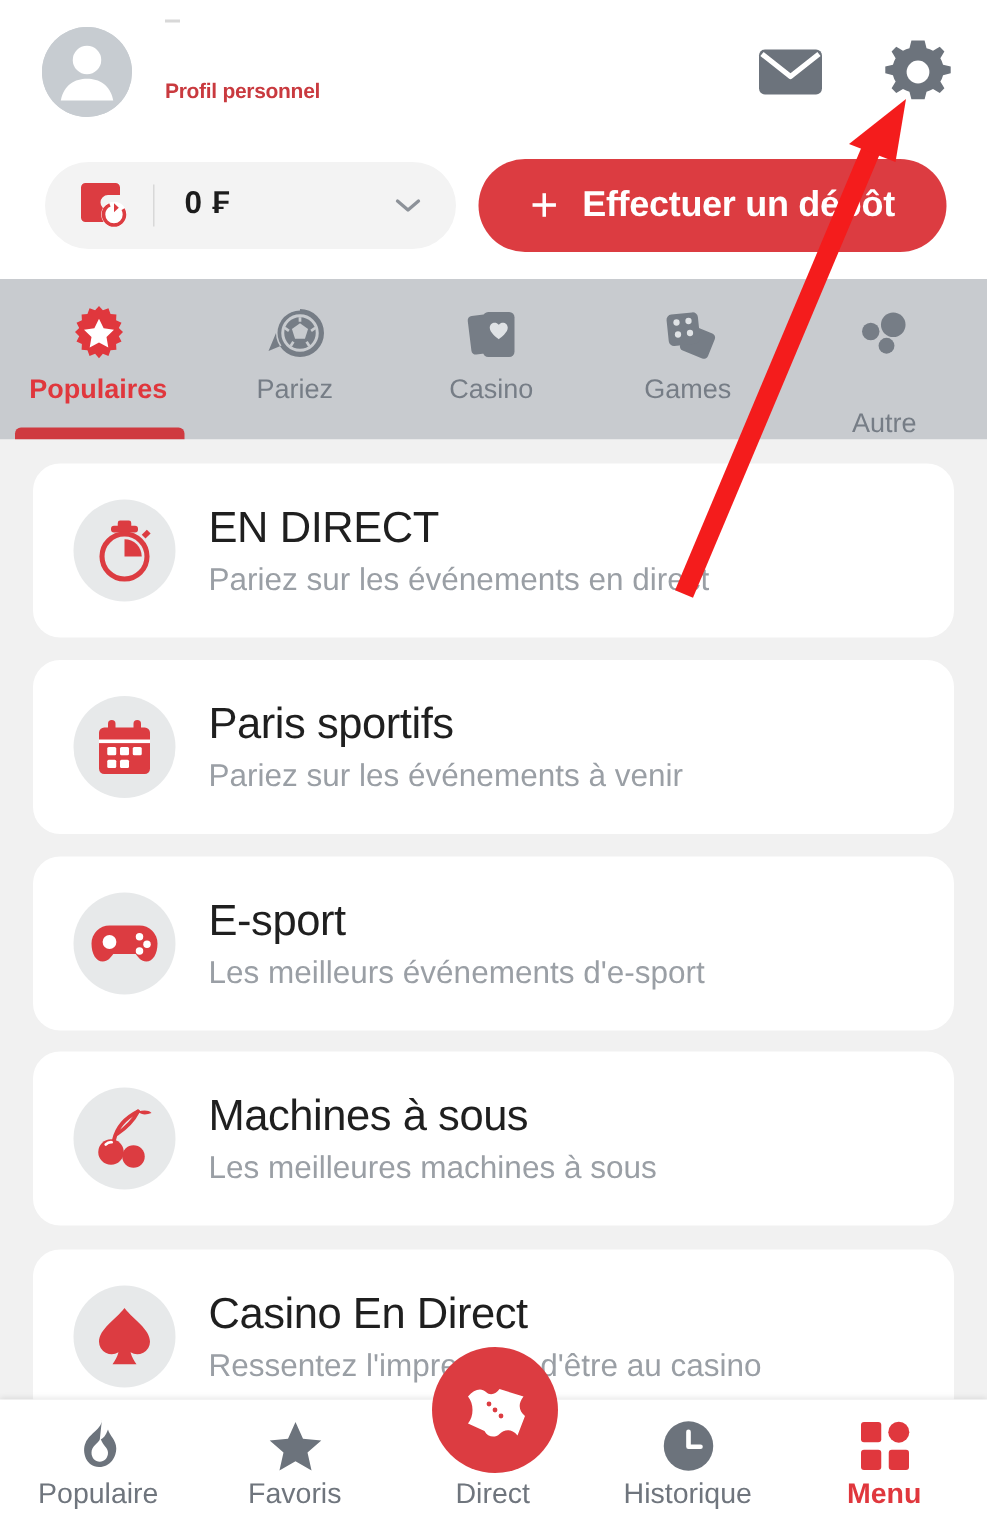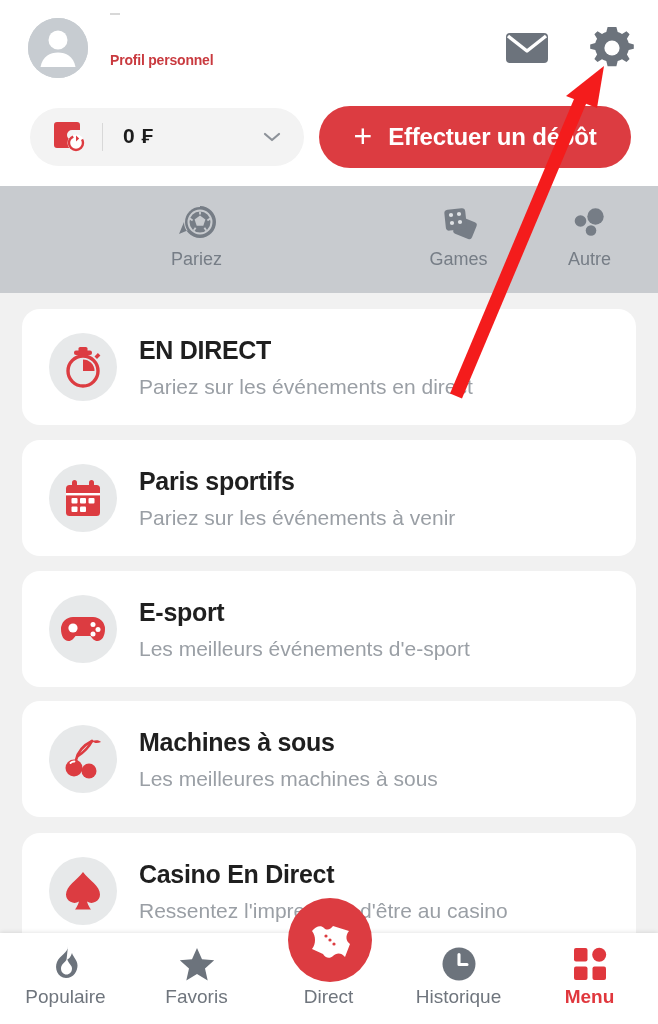--- a/index.html
+++ b/index.html
@@ -195,22 +195,22 @@
     width: 68px; height: 68px;
     border-radius: 50%;
     background: #e7e9ea;
     display: flex;
     align-items: center;
     justify-content: center;
   }
   .card-title {
     position: absolute;
     left: 117px; top: 27px;
-    font-size: 25px;
-    font-weight: bold;
+    font-size: 29px;
+    font-weight: normal;
     color: #1f1f1f;
     letter-spacing: -0.3px;
     white-space: nowrap;
   }
   .card-sub {
     position: absolute;
     left: 117px; top: 66px;
     font-size: 21px;
     color: #9a9fa5;
     white-space: nowrap;
@@ -339,54 +339,74 @@
     </div>
 
     <button class="deposit-btn">
       <span class="deposit-plus">+</span>
       <span class="deposit-label">Effectuer un dépôt</span>
     </button>
   </div>
 
   <div class="tabs">
 
+    <div class="tab active" style="left:0px;">
+      <div class="tab-ico">
+        <svg width="42" height="42" viewBox="0 0 42 42">
+          <path d="M21 1 l2.6 2.9 3.7-1.4 1.4 3.8 3.9 0.3 -0.2 3.9 3.6 1.6 -1.8 3.5 2.8 2.8 -2.8 2.8 1.8 3.5 -3.6 1.6 0.2 3.9 -3.9 0.3 -1.4 3.8 -3.7-1.4 -2.6 2.9 -2.6-2.9 -3.7 1.4 -1.4-3.8 -3.9-0.3 0.2-3.9 -3.6-1.6 1.8-3.5 -2.8-2.8 2.8-2.8 -1.8-3.5 3.6-1.6 -0.2-3.9 3.9-0.3 1.4-3.8 3.7 1.4 z" fill="#e0373d"></path>
+          <path d="M21 9.5 l3.1 6.3 6.9 1 -5 4.9 1.2 6.9 -6.2-3.3 -6.2 3.3 1.2-6.9 -5-4.9 6.9-1 z" fill="#ffffff"></path>
+        </svg>
+      </div>
+      <div class="tab-label">Populaires</div>
+      <div class="tab-underline"></div>
+    </div>
 
     <div class="tab" style="left:131px;">
       <div class="tab-ico">
         <svg width="42" height="42" viewBox="0 0 42 42">
           <path d="M24 3 a16 16 0 1 1 -16 16 v0 l-5 12 12-5 a16 16 0 0 0 9 5" fill="#767d86"></path>
           <circle cx="24" cy="19" r="15" fill="#767d86"></circle>
           <circle cx="24" cy="19" r="11.5" fill="none" stroke="#c8cbcf" stroke-width="2"></circle>
           <path d="M24 12.5 l5.4 3.9 -2.1 6.4 -6.6 0 -2.1-6.4 z" fill="#c8cbcf"></path>
           <path d="M24 8.5 v3" stroke="#c8cbcf" stroke-width="1.8"></path>
           <path d="M34.2 15.6 l-2.8 2" stroke="#c8cbcf" stroke-width="1.8"></path>
           <path d="M30.2 27.6 l-1.8-2.8" stroke="#c8cbcf" stroke-width="1.8"></path>
           <path d="M17.8 27.6 l1.8-2.8" stroke="#c8cbcf" stroke-width="1.8"></path>
           <path d="M13.8 15.6 l2.8 2" stroke="#c8cbcf" stroke-width="1.8"></path>
         </svg>
       </div>
       <div class="tab-label">Pariez</div>
     </div>
 
+    <div class="tab" style="left:262px;">
+      <div class="tab-ico">
+        <svg width="42" height="42" viewBox="0 0 42 42">
+          <rect x="6" y="7" width="14" height="26" rx="3" fill="#767d86" transform="rotate(-7 13 20)"></rect>
+          <rect x="15" y="5" width="21" height="30" rx="3.5" fill="#767d86"></rect>
+          <path d="M25.5 13.5 c2-2.6 6-1.3 6 2 0 3.1-4.2 6.2-6 7.7 -1.8-1.5-6-4.6-6-7.7 0-3.3 4-4.6 6-2 z" fill="#dfe2e5"></path>
+        </svg>
+      </div>
+      <div class="tab-label">Casino</div>
+    </div>
 
     <div class="tab" style="left:393px;">
       <div class="tab-ico">
         <svg width="42" height="42" viewBox="0 0 42 42">
           <rect x="17" y="16" width="20" height="18" rx="3" fill="#767d86" transform="rotate(22 27 25)"></rect>
           <rect x="7" y="6" width="21" height="21" rx="3.5" fill="#767d86" transform="rotate(-6 17 16)"></rect>
           <circle cx="13" cy="12" r="2.1" fill="#dfe2e5"></circle>
           <circle cx="21" cy="11" r="2.1" fill="#dfe2e5"></circle>
           <circle cx="14" cy="20" r="2.1" fill="#dfe2e5"></circle>
           <circle cx="22" cy="19" r="2.1" fill="#dfe2e5"></circle>
         </svg>
       </div>
       <div class="tab-label">Games</div>
     </div>
 
-    <div class="tab" style="left:524px;">
+    <div class="tab" style="left:524px;justify-content:space-between;">
       <div class="tab-ico">
         <svg width="42" height="42" viewBox="0 0 42 42">
           <circle cx="26.5" cy="13.5" r="8.2" fill="#767d86"></circle>
           <circle cx="11.5" cy="18" r="5.8" fill="#767d86"></circle>
           <circle cx="22" cy="27.5" r="5.3" fill="#767d86"></circle>
         </svg>
       </div>
       <div class="tab-label">Autre</div>
     </div>
   </div>

